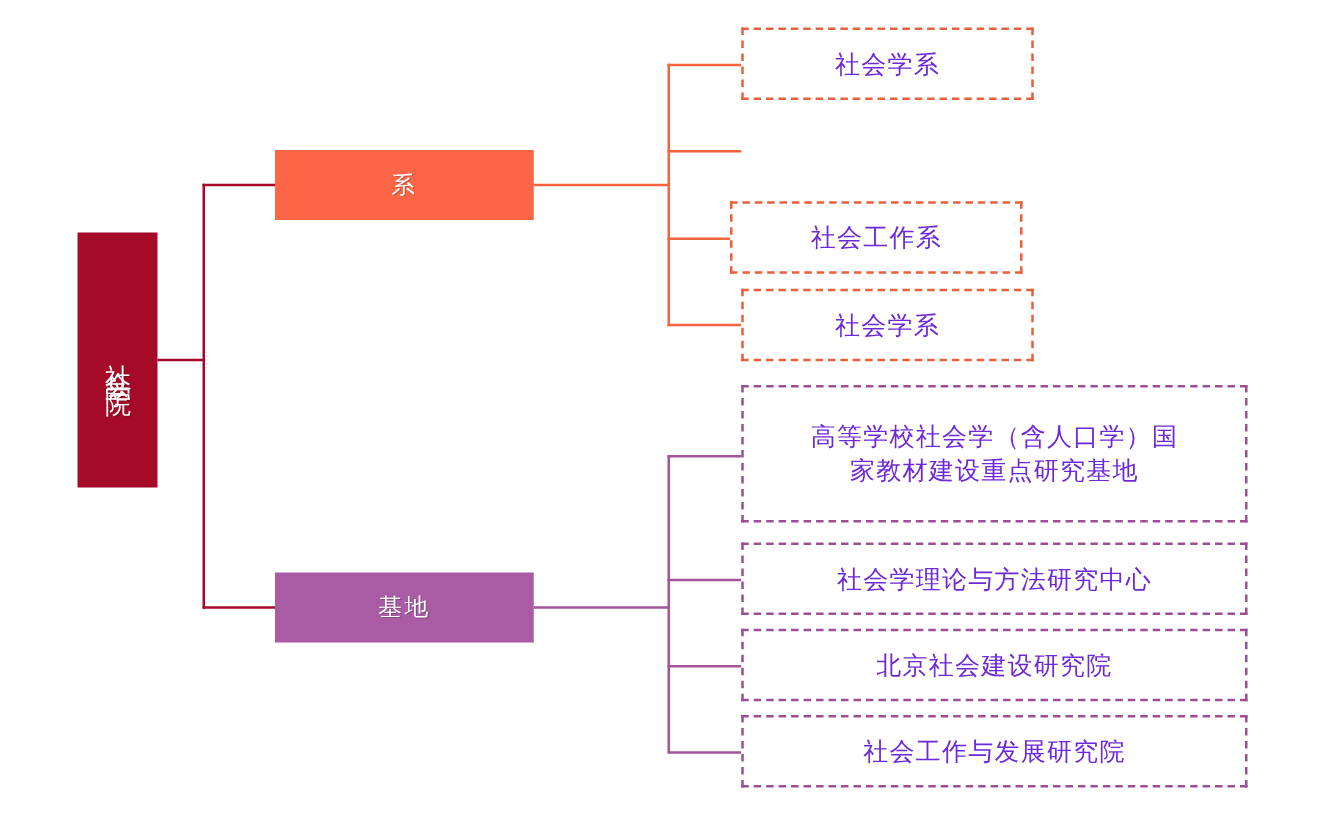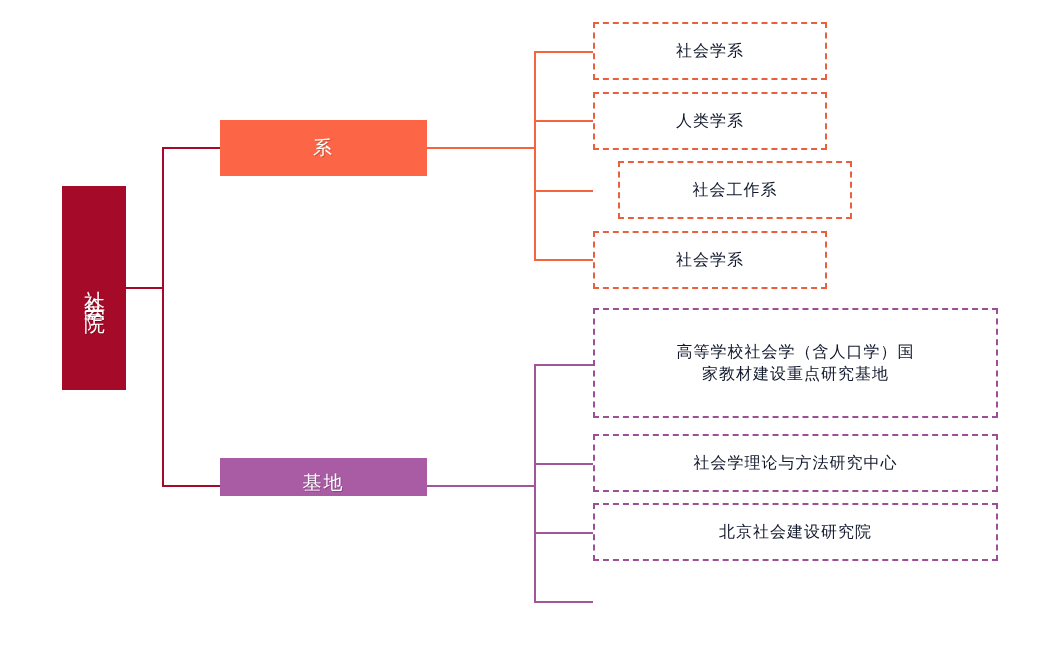--- a/index.html
+++ b/index.html
@@ -55,35 +55,34 @@
     letter-spacing: 2px;
     text-shadow: 1px 1px 0 rgba(0,0,0,0.20);
   }
   .branch-dept {
     left: 220px; top: 120px;
     width: 207px; height: 56px;
     background: #FC6646;
   }
   .branch-base {
     left: 220px; top: 458px;
-    width: 207px; height: 38px;
+    width: 207px; height: 56px;
     background: #A95BA3;
-    align-items: flex-end;
   }
 
   
   .leaf {
     border: 2px dashed #E8603C;
     background: #ffffff;
     display: flex;
     align-items: center;
     justify-content: center;
     text-align: center;
-    color: #0f172a;
-    font-size: 16px;
+    color: #6d28d9;
+    font-size: 20px;
     letter-spacing: 1px;
     line-height: 1.35;
     padding: 2px 8px;
   }
   .leaf.purple { border-color: #9C4F95; text-align: center; }
   .leaf .leaf-text { display: block; }
 
   
   .line { position: absolute; }
   .line.h { height: 2px; }
@@ -116,24 +115,21 @@
   <div class="abs line h c-orange" style="left:427px; top:147px; width:108px;"></div>
   <div class="abs line v c-orange" style="left:534px; top:51px; height:210px;"></div>
   <div class="abs line h c-orange" style="left:534px; top:51px; width:59px;"></div>
   <div class="abs line h c-orange" style="left:534px; top:120px; width:59px;"></div>
   <div class="abs line h c-orange" style="left:534px; top:190px; width:59px;"></div>
   <div class="abs line h c-orange" style="left:534px; top:259px; width:59px;"></div>
 
   <div class="abs leaf" style="left:593px; top:22px; width:234px; height:58px;">
     <span class="leaf-text">社会学系</span>
   </div>
-  <div class="abs leaf" style="left:593px; top:92px; width:234px; height:58px;">
-    <span class="leaf-text">人类学系</span>
-  </div>
-  <div class="abs leaf" style="left:618px; top:161px; width:234px; height:58px;">
+  <div class="abs leaf" style="left:584px; top:161px; width:234px; height:58px;">
     <span class="leaf-text">社会工作系</span>
   </div>
   <div class="abs leaf" style="left:593px; top:231px; width:234px; height:58px;">
     <span class="leaf-text">社会学系</span>
   </div>
 
   <div class="abs branch-node branch-base">
     <span>基地</span>
   </div>
 
@@ -149,14 +145,17 @@
       <span>高等学校社会学（含人口学）国</span><br>
       <span>家教材建设重点研究基地</span>
     </span>
   </div>
   <div class="abs leaf purple" style="left:593px; top:434px; width:405px; height:58px;">
     <span class="leaf-text">社会学理论与方法研究中心</span>
   </div>
   <div class="abs leaf purple" style="left:593px; top:503px; width:405px; height:58px;">
     <span class="leaf-text">北京社会建设研究院</span>
   </div>
+  <div class="abs leaf purple" style="left:593px; top:572px; width:405px; height:58px;">
+    <span class="leaf-text">社会工作与发展研究院</span>
+  </div>
 
 </div>
 
 </body></html>

